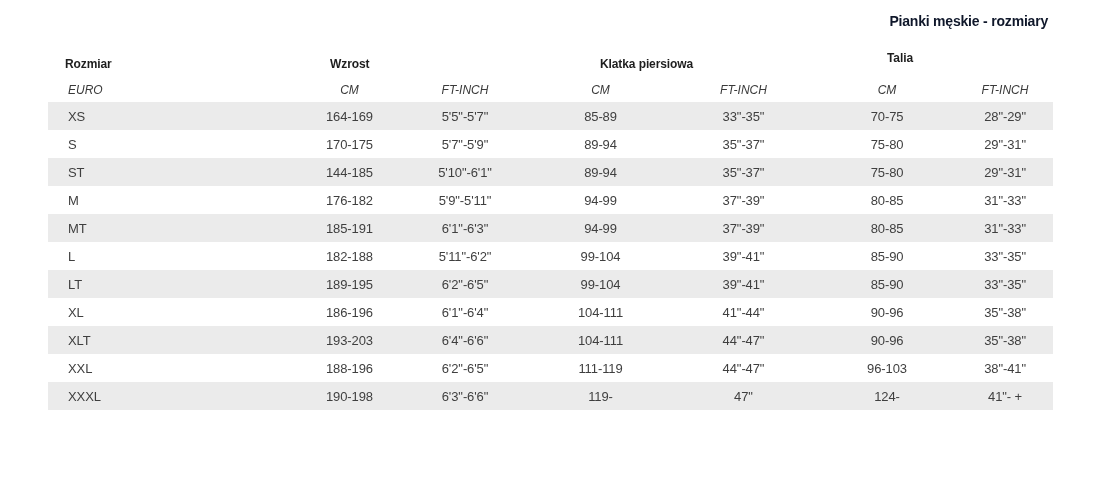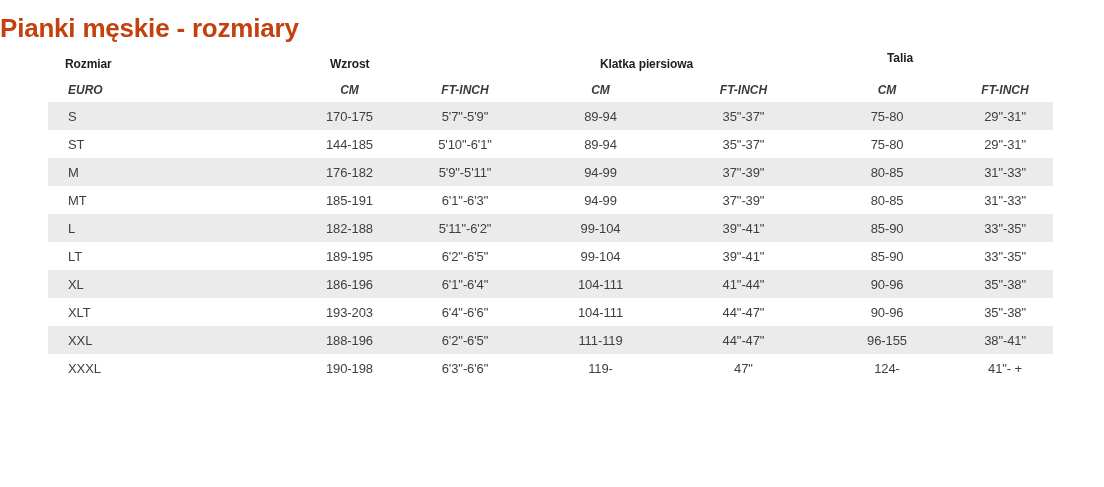--- a/index.html
+++ b/index.html
@@ -13,24 +13,24 @@
     width: 1104px;
     height: 487px;
     background: #ffffff;
     overflow: hidden;
   }
   .title {
     position: absolute;
     top: 13px;
     left: 0;
     width: 1048px;
-    text-align: left;
-    font-size: 26px;
+    text-align: right;
+    font-size: 14px;
     font-weight: bold;
-    color: #c2410c;
+    color: #0f172a;
     letter-spacing: -0.2px;
   }
   .tbl-wrap {
     position: absolute;
     top: 50px;
     left: 48px;
   }
   table {
     border-collapse: collapse;
     table-layout: fixed;
@@ -59,21 +59,21 @@
     position: relative;
     top: -6px;
     display: inline-block;
   }
   tr.sub-row th {
     height: 24px;
     vertical-align: middle;
     text-align: center;
     font-size: 12px;
     font-style: italic;
-    font-weight: bold;
+    font-weight: normal;
     color: #3a3a3a;
   }
   tr.sub-row th.sub-euro {
     text-align: left;
     padding-left: 20px;
   }
   tbody td {
     height: 28px;
     vertical-align: middle;
     text-align: center;
@@ -118,20 +118,29 @@
           <th>CM</th>
           <th>FT-INCH</th>
           <th>CM</th>
           <th>FT-INCH</th>
           <th>CM</th>
           <th>FT-INCH</th>
         </tr>
       </thead>
       <tbody>
           <tr>
+            <td>XS</td>
+            <td>164-169</td>
+            <td>5'5"-5'7"</td>
+            <td>85-89</td>
+            <td>33"-35"</td>
+            <td>70-75</td>
+            <td>28"-29"</td>
+          </tr>
+          <tr>
             <td>S</td>
             <td>170-175</td>
             <td>5'7"-5'9"</td>
             <td>89-94</td>
             <td>35"-37"</td>
             <td>75-80</td>
             <td>29"-31"</td>
           </tr>
           <tr>
             <td>ST</td>
@@ -195,21 +204,21 @@
             <td>44"-47"</td>
             <td>90-96</td>
             <td>35"-38"</td>
           </tr>
           <tr>
             <td>XXL</td>
             <td>188-196</td>
             <td>6'2"-6'5"</td>
             <td>111-119</td>
             <td>44"-47"</td>
-            <td>96-155</td>
+            <td>96-103</td>
             <td>38"-41"</td>
           </tr>
           <tr>
             <td>XXXL</td>
             <td>190-198</td>
             <td>6'3"-6'6"</td>
             <td>119-</td>
             <td>47"</td>
             <td>124-</td>
             <td>41"- +</td>

